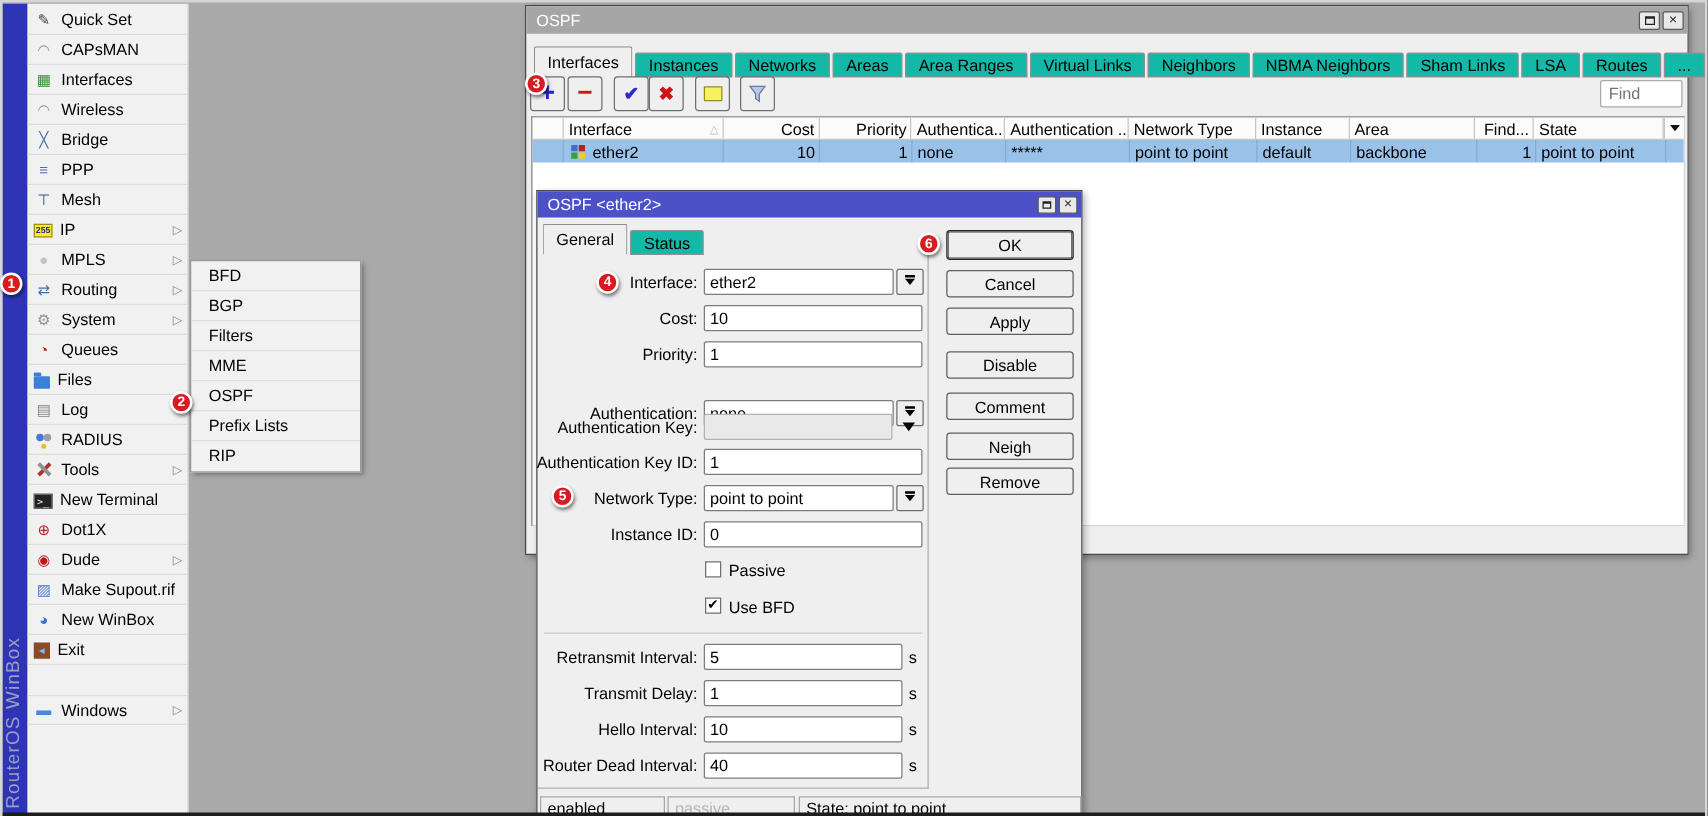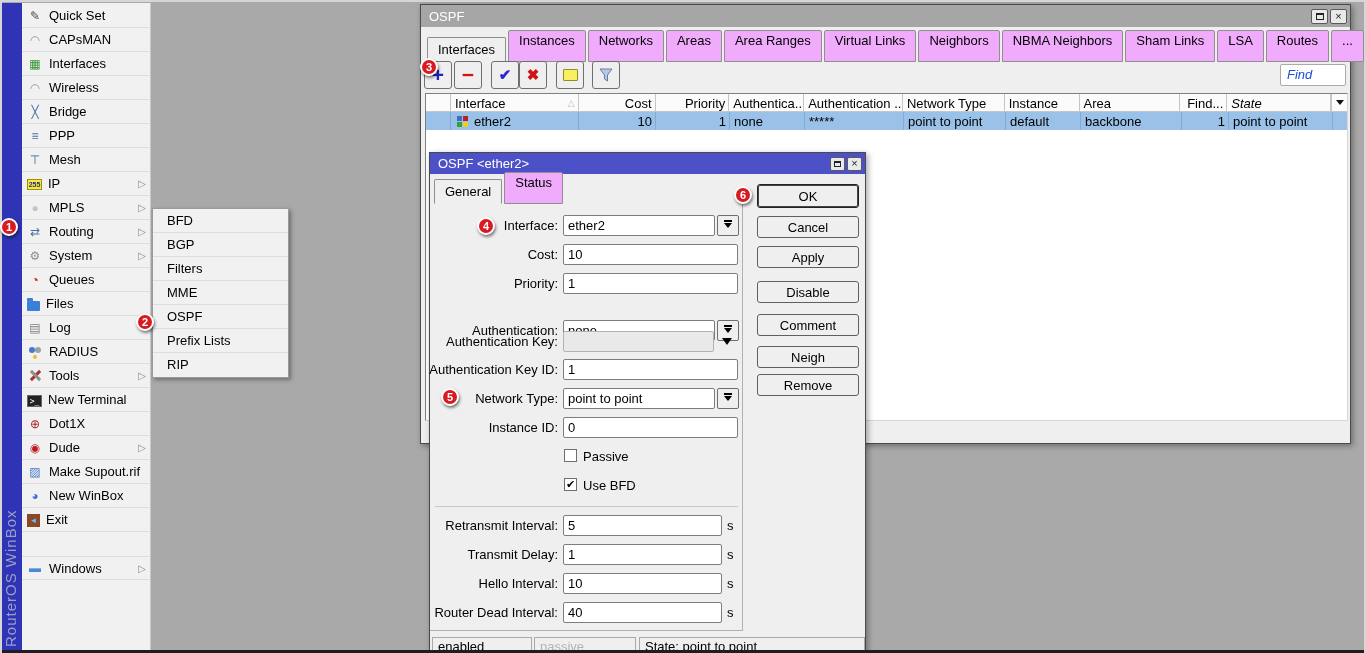--- a/index.html
+++ b/index.html
@@ -37,34 +37,34 @@
   .titlebar{height:22px;display:flex;align-items:center;padding:0 3px 0 8px;color:#fff}
   .titlebar.inactive{background:#a6a6a6}
   .titlebar.active{background:#4d51c8}
   .title-text{flex:1;white-space:nowrap;overflow:hidden}
   .win-btn{width:17px;height:15px;background:#e9e9e9;border:1px solid #5a5a5a;border-radius:2px;margin-left:2px;
            display:flex;align-items:center;justify-content:center;color:#222;font-size:11px;line-height:1}
   .max-glyph{width:8px;height:7px;border:1px solid #222;border-top-width:2px;display:block}
 
   
   .tabs{position:absolute;display:flex;align-items:flex-end}
-  .tab{border:1px solid #8f8f8f;background:#f0abfc;padding:0 10px;height:32px;line-height:20px;margin-right:2px;border-radius:2px 2px 0 0;white-space:nowrap;cursor:default}
+  .tab{border:1px solid #8f8f8f;background:#14b8a6;padding:0 10px;height:20px;line-height:20px;margin-right:2px;border-radius:2px 2px 0 0;white-space:nowrap;cursor:default}
   .tab.active{background:#efefef;height:25px;line-height:24px;border-bottom:1px solid #efefef}
 
   
   .tb-btn{position:absolute;width:28px;height:28px;background:#efefef;border:1px solid #6f6f6f;border-radius:3px;
           display:flex;align-items:center;justify-content:center;font-weight:bold}
   .tb-plus{color:#2222cc;font-size:21px}
   .tb-minus{color:#d01414;font-size:21px}
   .tb-check{color:#2a2ad0;font-size:15px}
   .tb-x{color:#d01414;font-size:15px}
   .note-ic{width:15px;height:12px;background:#f8f060;border:1px solid #8f8f20;border-radius:1px}
 
   .find-box{position:absolute;left:859px;top:59px;width:66px;height:22px;border:1px solid #aaa;background:#fff;border-radius:2px;
-            font-style:italic;color:#1d4ed8;padding:2px 6px 0 6px}
+            color:#737373;padding:2px 6px 0 6px}
 
   
   .list-area{position:absolute;left:4px;top:88px;width:923px;height:328px;background:#fff;
              border:1px solid #d6d6d6;border-top-color:#808080;border-left-color:#808080;overflow:hidden}
   .t-head{display:flex;height:18px;background:#fbfbfb;border-bottom:1px solid #c6c6c6}
   .t-hcell{border-right:1px solid #c6c6c6;padding:1px 3px 0 4px;white-space:nowrap;overflow:hidden;display:flex;align-items:center}
   .t-row{display:flex;height:18px;background:#9ac2e9}
   .t-cell{border-right:1px solid rgba(0,0,0,.12);padding:1px 3px 0 4px;white-space:nowrap;overflow:hidden;display:flex;align-items:center}
   .al-r{justify-content:flex-end}
   .sort-tri{color:#bcbcbc;font-size:9px;margin-left:auto}
@@ -305,21 +305,21 @@
           </div>
           <div class="t-hcell" style="width: 75px;">
             <span>Instance</span>
           </div>
           <div class="t-hcell" style="width: 101px;">
             <span>Area</span>
           </div>
           <div class="t-hcell al-r" style="width: 47px;">
             <span>Find...</span>
           </div>
-          <div class="t-hcell" style="width: 104px; font-style: italic;">
+          <div class="t-hcell" style="width: 104px;">
             <span>State</span>
           </div>
           <div class="col-btn">
             <span class="tri-dn"></span>
           </div>
         </div>
       <div>
           <div class="t-row">
             <div class="t-cell" style="width: 25px;">
               <span></span>

